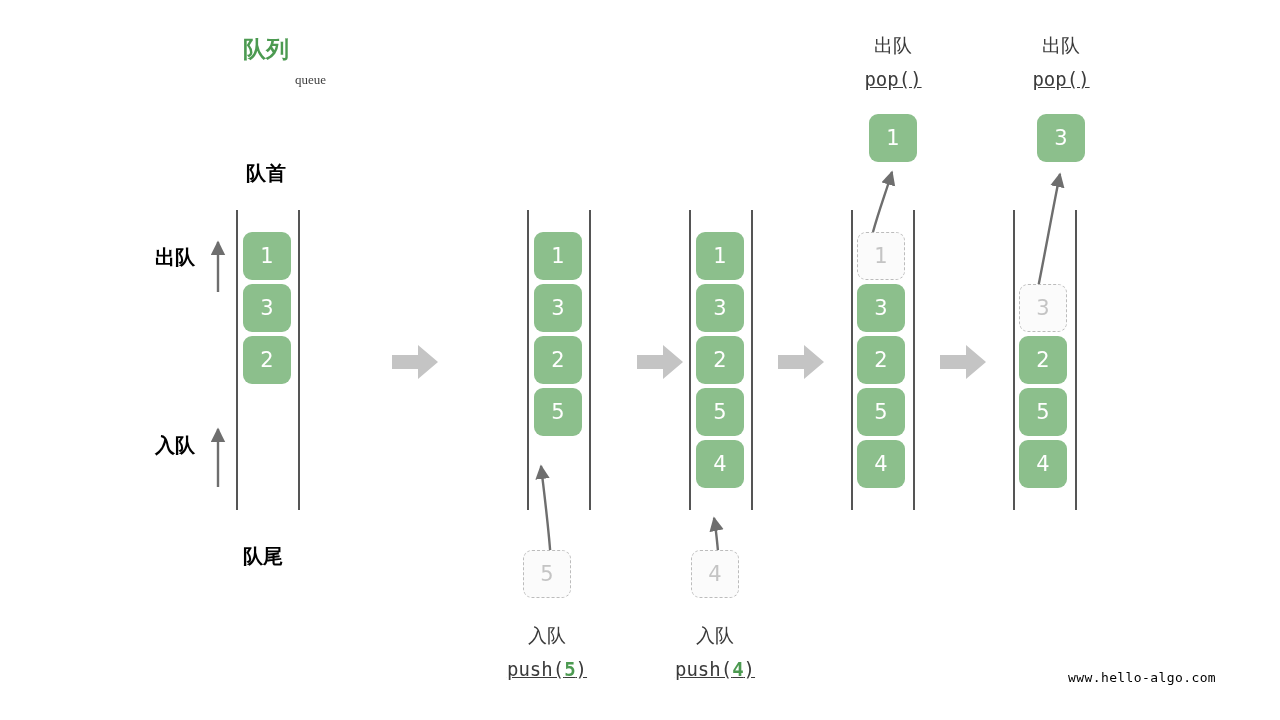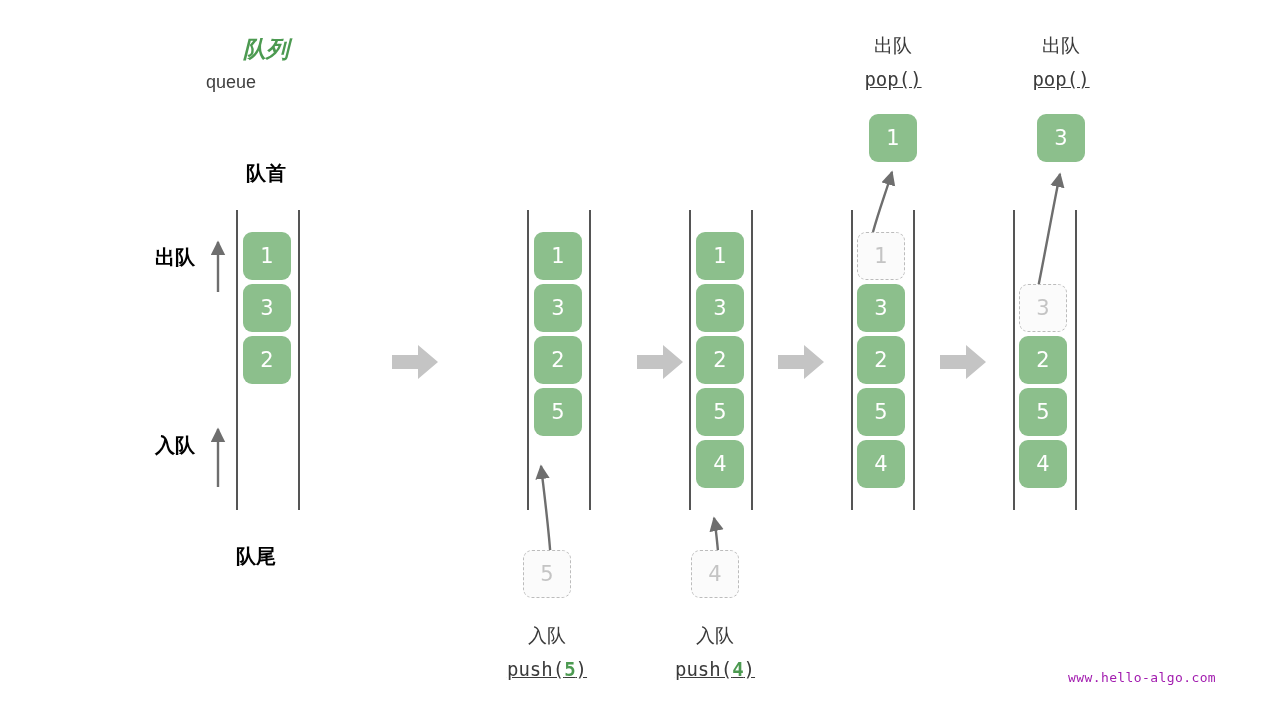--- a/index.html
+++ b/index.html
@@ -24,27 +24,26 @@
   .abs { position: absolute; }
 
   
   .title-cn {
     font-family: "DejaVu Sans", "Liberation Sans", sans-serif;
     font-size: 23px;
     font-weight: bold;
     color: #4c9a51;
     text-align: center;
     white-space: nowrap;
-    font-style: italic;
   }
   .title-code {
-    font-family: Liberation Sans, sans-serif;
-    font-size: 18px;
+    font-family: Liberation Serif, serif;
+    font-size: 13px;
     color: #3f3f3f;
-    text-align: left;
+    text-align: right;
     white-space: nowrap;
   }
   .label-cn {
     font-family: "DejaVu Sans", "Liberation Sans", sans-serif;
     font-size: 20px;
     font-weight: bold;
     color: #000000;
     text-align: center;
     white-space: nowrap;
   }
@@ -60,21 +59,21 @@
     font-size: 19px;
     color: #3b3b3b;
     text-align: center;
     white-space: nowrap;
     text-decoration: underline;
   }
   .op-code .hl { color: #4c9a51; font-weight: bold; }
   .watermark {
     font-family: "DejaVu Sans Mono", "Liberation Mono", monospace;
     font-size: 13px;
-    color: #a21caf;
+    color: #000000;
     letter-spacing: 0.4px;
     white-space: nowrap;
   }
 
   
   .rail {
     position: absolute;
     width: 1.6px;
     background: #555555;
   }
@@ -142,21 +141,21 @@
     <path d="M719,562 C717,540 716,528 714,518" stroke="#6e6e6e" stroke-width="2.4" fill="none" marker-end="url(#ah)"></path>
 
     <path d="M873,232 C879,210 886,192 892,172" stroke="#6e6e6e" stroke-width="2.4" fill="none" marker-end="url(#ah)"></path>
 
     <path d="M1038,288 C1046,248 1053,208 1060,174" stroke="#6e6e6e" stroke-width="2.4" fill="none" marker-end="url(#ah)"></path>
   </svg>
 
   <div class="abs title-cn" style="left:206px; top:34px; width:120px;">队列</div>
   <div class="abs title-code" style="left:206px; top:72px; width:120px;">queue</div>
   <div class="abs label-cn" style="left:206px; top:160px; width:120px;">队首</div>
-  <div class="abs label-cn" style="left:196px; top:543px; width:120px;">队尾</div>
+  <div class="abs label-cn" style="left:203px; top:543px; width:120px;">队尾</div>
 
   <div class="abs label-cn" style="left:143px; top:244px; width:64px;">出队</div>
   <div class="abs label-cn" style="left:143px; top:432px; width:64px;">入队</div>
 
   <div class="abs">
     <div class="rail" style="left:236px; top:210px; height:300px;"></div>
     <div class="rail" style="left:298px; top:210px; height:300px;"></div>
     <div class="cell" style="left:243px; top:232px;">1</div>
     <div class="cell" style="left:243px; top:284px;">3</div>
     <div class="cell" style="left:243px; top:336px;">2</div>

